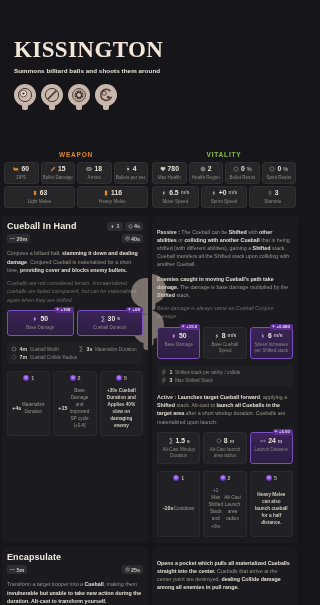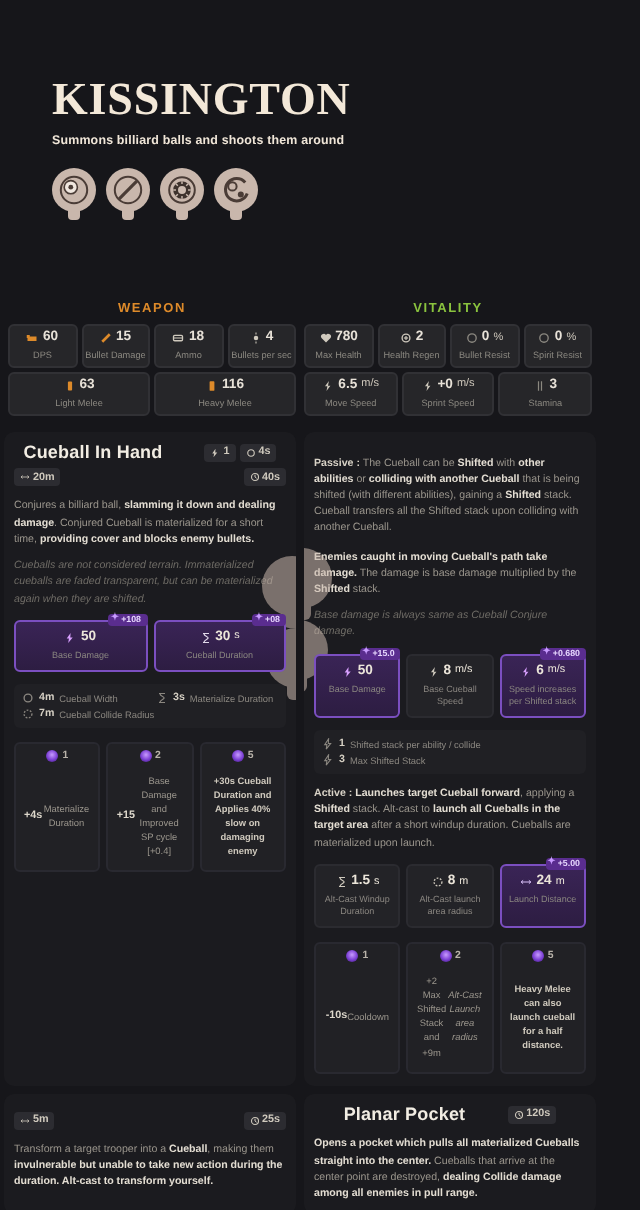--- a/index.html
+++ b/index.html
@@ -5,21 +5,21 @@
   * { box-sizing: border-box; margin: 0; padding: 0; }
   html, body {
     width: 300px; height: 605px;
     background: #16161a;
     font-family: "Liberation Sans", sans-serif;
     overflow: hidden;
   }
   body { position: relative; }
 
   
-  .hero-header { padding: 38px 0 0 26px; background: #16161a; height: 148px; }
+  .hero-header { padding: 38px 0 0 14px; background: #16161a; height: 148px; }
   .hero-name {
     font-family: "Liberation Serif", serif;
     font-weight: bold;
     font-size: 23px;
     letter-spacing: 0.4px;
     color: #f3e8d8;
     line-height: 1;
   }
   .hero-tagline {
     font-size: 6.2px;
@@ -72,21 +72,21 @@
   
   .ability-grid {
     display: grid; grid-template-columns: 1fr 1fr;
     gap: 4px; padding: 6px 2px 4px;
   }
   .ab-card {
     background: #1b1b1f; border-radius: 5px; padding: 6px 5px 6px;
     position: relative; overflow: hidden;
   }
   .ab-card-head {
-    display: flex; justify-content: center; align-items: flex-start;
+    display: flex; justify-content: space-between; align-items: flex-start;
     gap: 21px;
   }
   .ab-title {
     font-size: 9px; font-weight: bold; color: #f2ede3;
     letter-spacing: 0.1px; line-height: 1.1;
   }
   .badge-area { display: flex; flex-direction: column; align-items: flex-end; gap: 2px; }
   .badge-line { display: flex; gap: 2px; }
   .badge {
     background: #2c2c31; border-radius: 2px; padding: 1.5px 3px;
@@ -652,20 +652,23 @@
           </div>
       </div>
     </div>
   </div>
 
   <div class="ab-card">
     <div class="deco-layer">
       
       
     </div>
+    <div class="ab-card-head">
+      <div class="ab-title">Encapsulate</div>
+    </div>
     <div class="ab-sub-badges">
       <div class="badge">
         <svg class="bi" viewBox="0 0 10 8">
             <path d="M1 4 h8 M1 4 l1.6 -1.4 M1 4 l1.6 1.4 M9 4 l-1.6 -1.4 M9 4 l-1.6 1.4" stroke="#cfc9bd" stroke-width="0.8" fill="none"></path>
           </svg>
         <span>5m</span>
       </div>
       <div class="badge">
         <svg class="bi" viewBox="0 0 8 8">
             <circle cx="4" cy="4" r="2.8" fill="none" stroke="#cfc9bd" stroke-width="0.9"></circle>
@@ -677,30 +680,18 @@
 
     <div class="ab-desc">Transform a target trooper into a <b>Cueball</b>, making them <b>invulnerable but unable to take new action during the duration. Alt-cast to transform yourself.</b></div>
 
   </div>
 
   <div class="ab-card">
     <div class="deco-layer">
       
       
     </div>
-    <div class="ab-card-head">
-      <div class="ab-title">Planar Pocket</div>
-      <div class="badge-area">
-        <div class="badge">
-          <svg class="bi" viewBox="0 0 8 8">
-              <circle cx="4" cy="4" r="2.8" fill="none" stroke="#cfc9bd" stroke-width="0.9"></circle>
-              <path d="M4 2.2 V4 l1.3 1" stroke="#cfc9bd" stroke-width="0.8" fill="none"></path>
-            </svg>
-          <span>120s</span>
-        </div>
-      </div>
-    </div>
 
     <div class="ab-desc"><b>Opens a pocket which pulls all materialized Cueballs straight into the center.</b> Cueballs that arrive at the center point are destroyed, <b>dealing Collide damage among all enemies in pull range.</b></div>
 
   </div>
 
 </div>
 
 </body></html>

